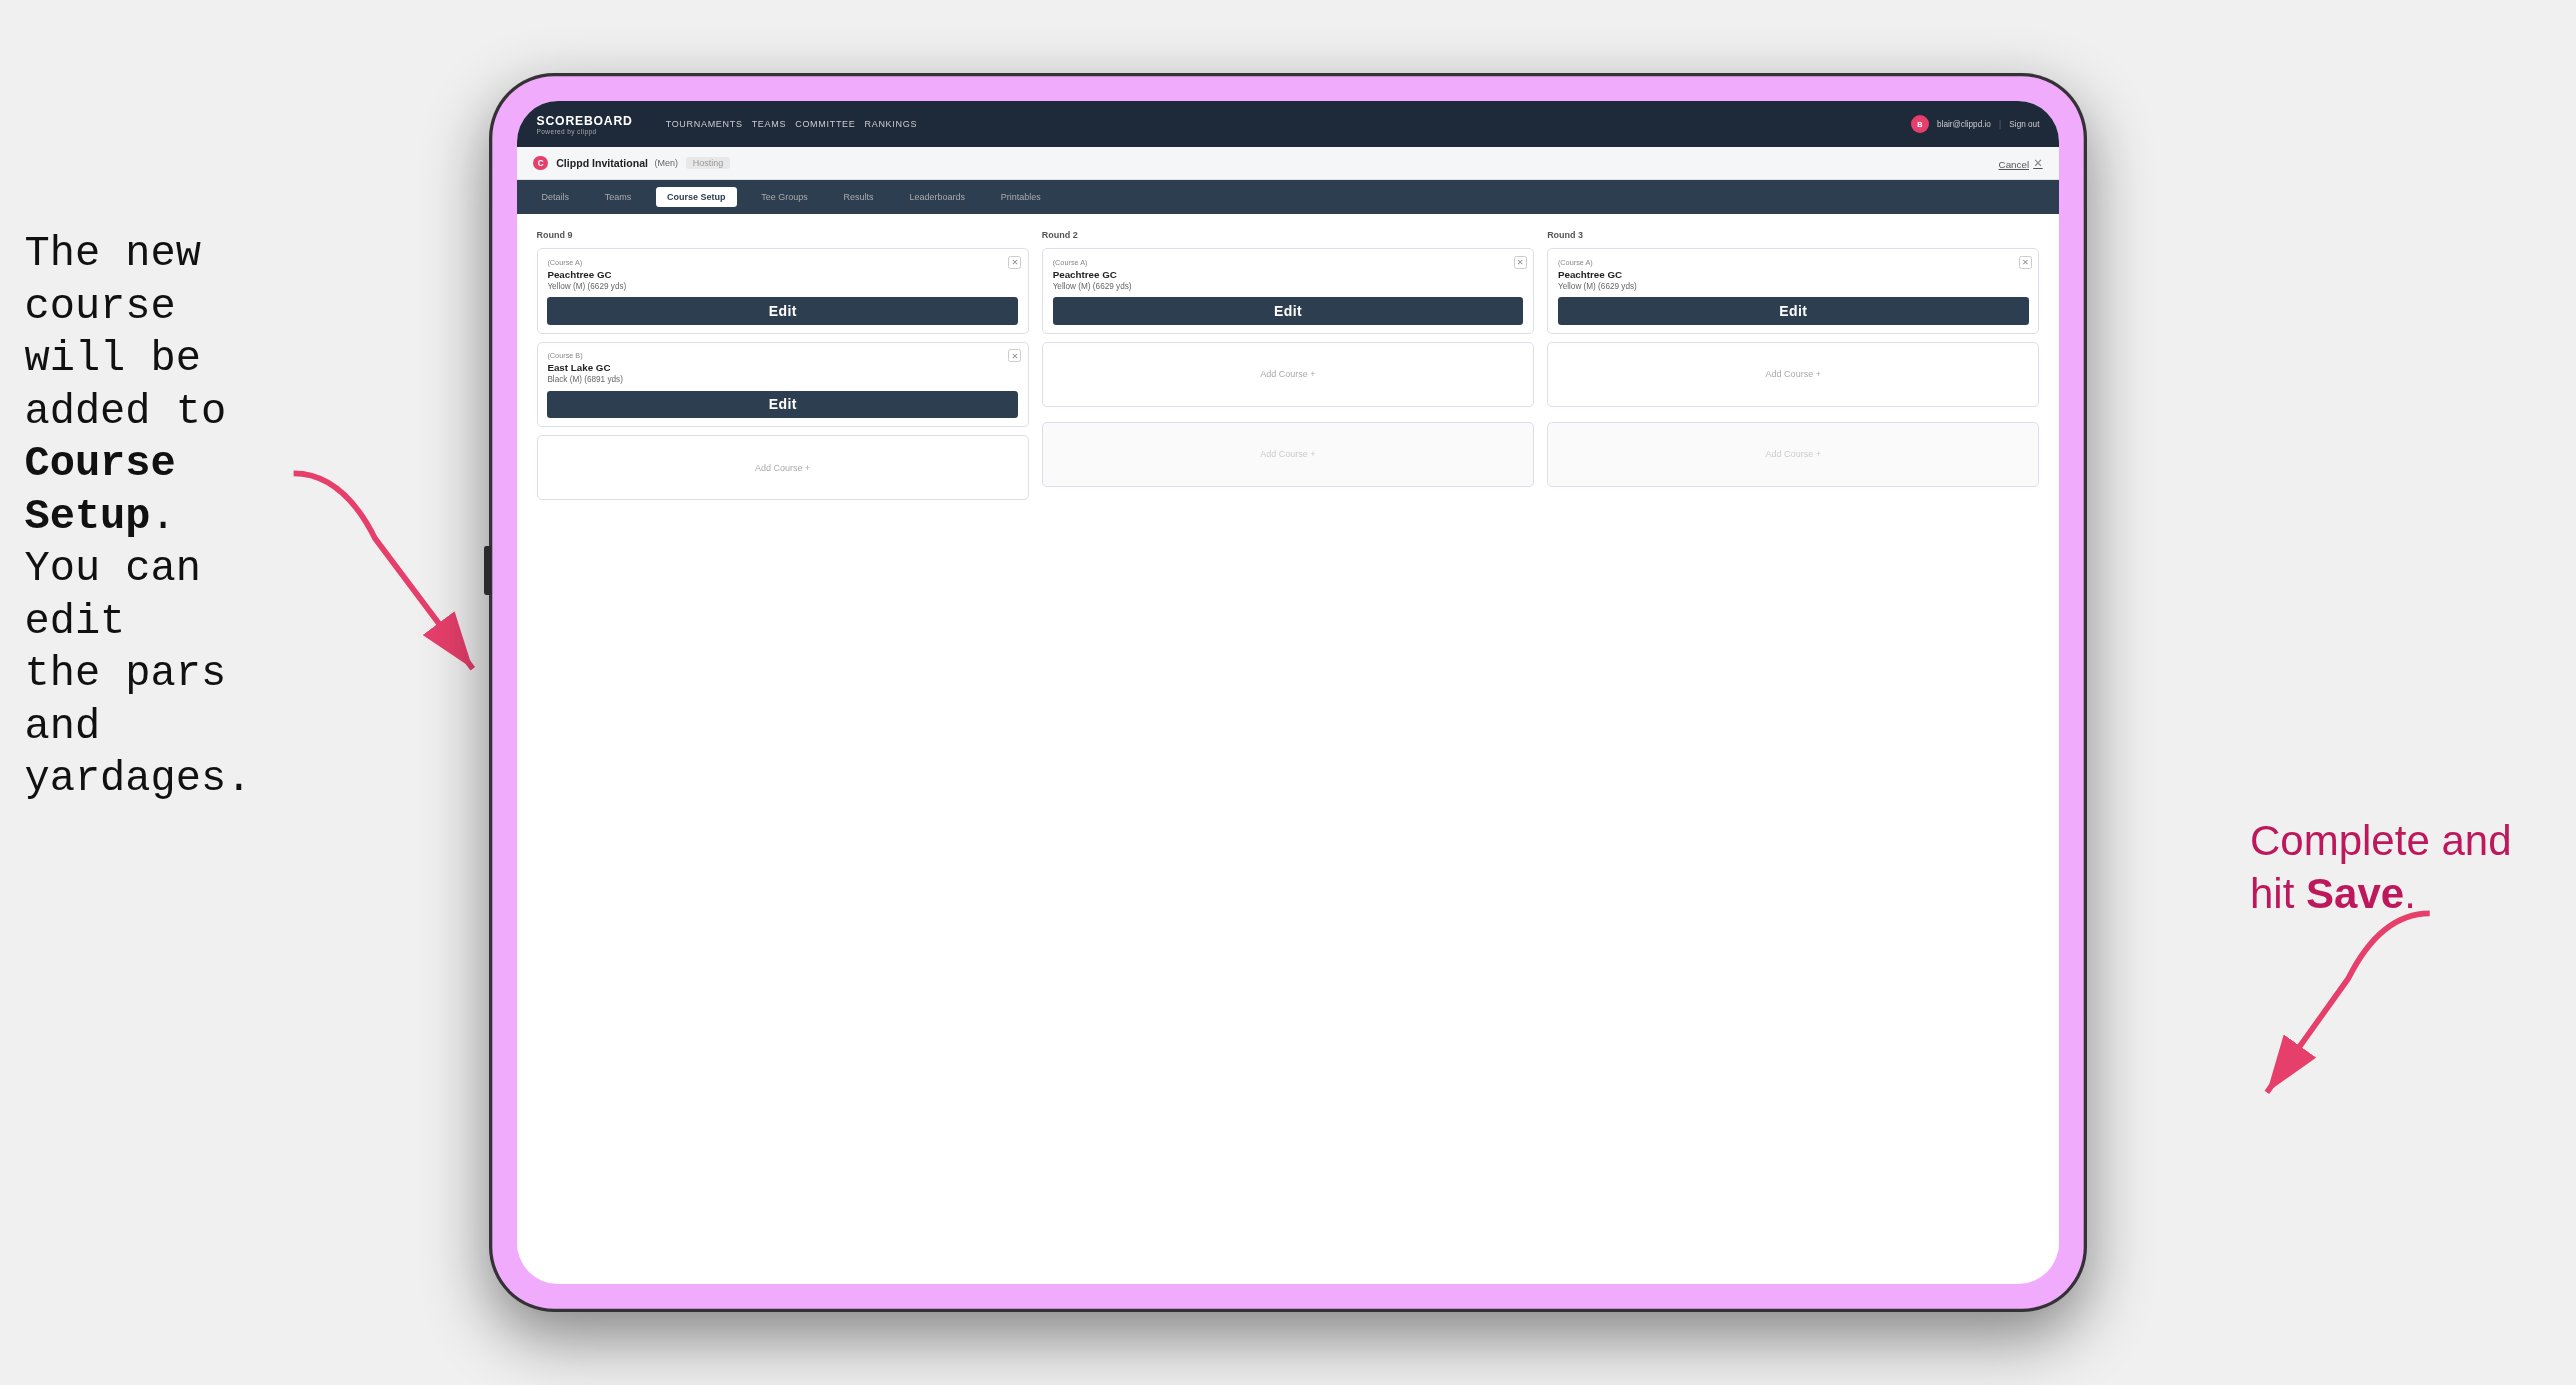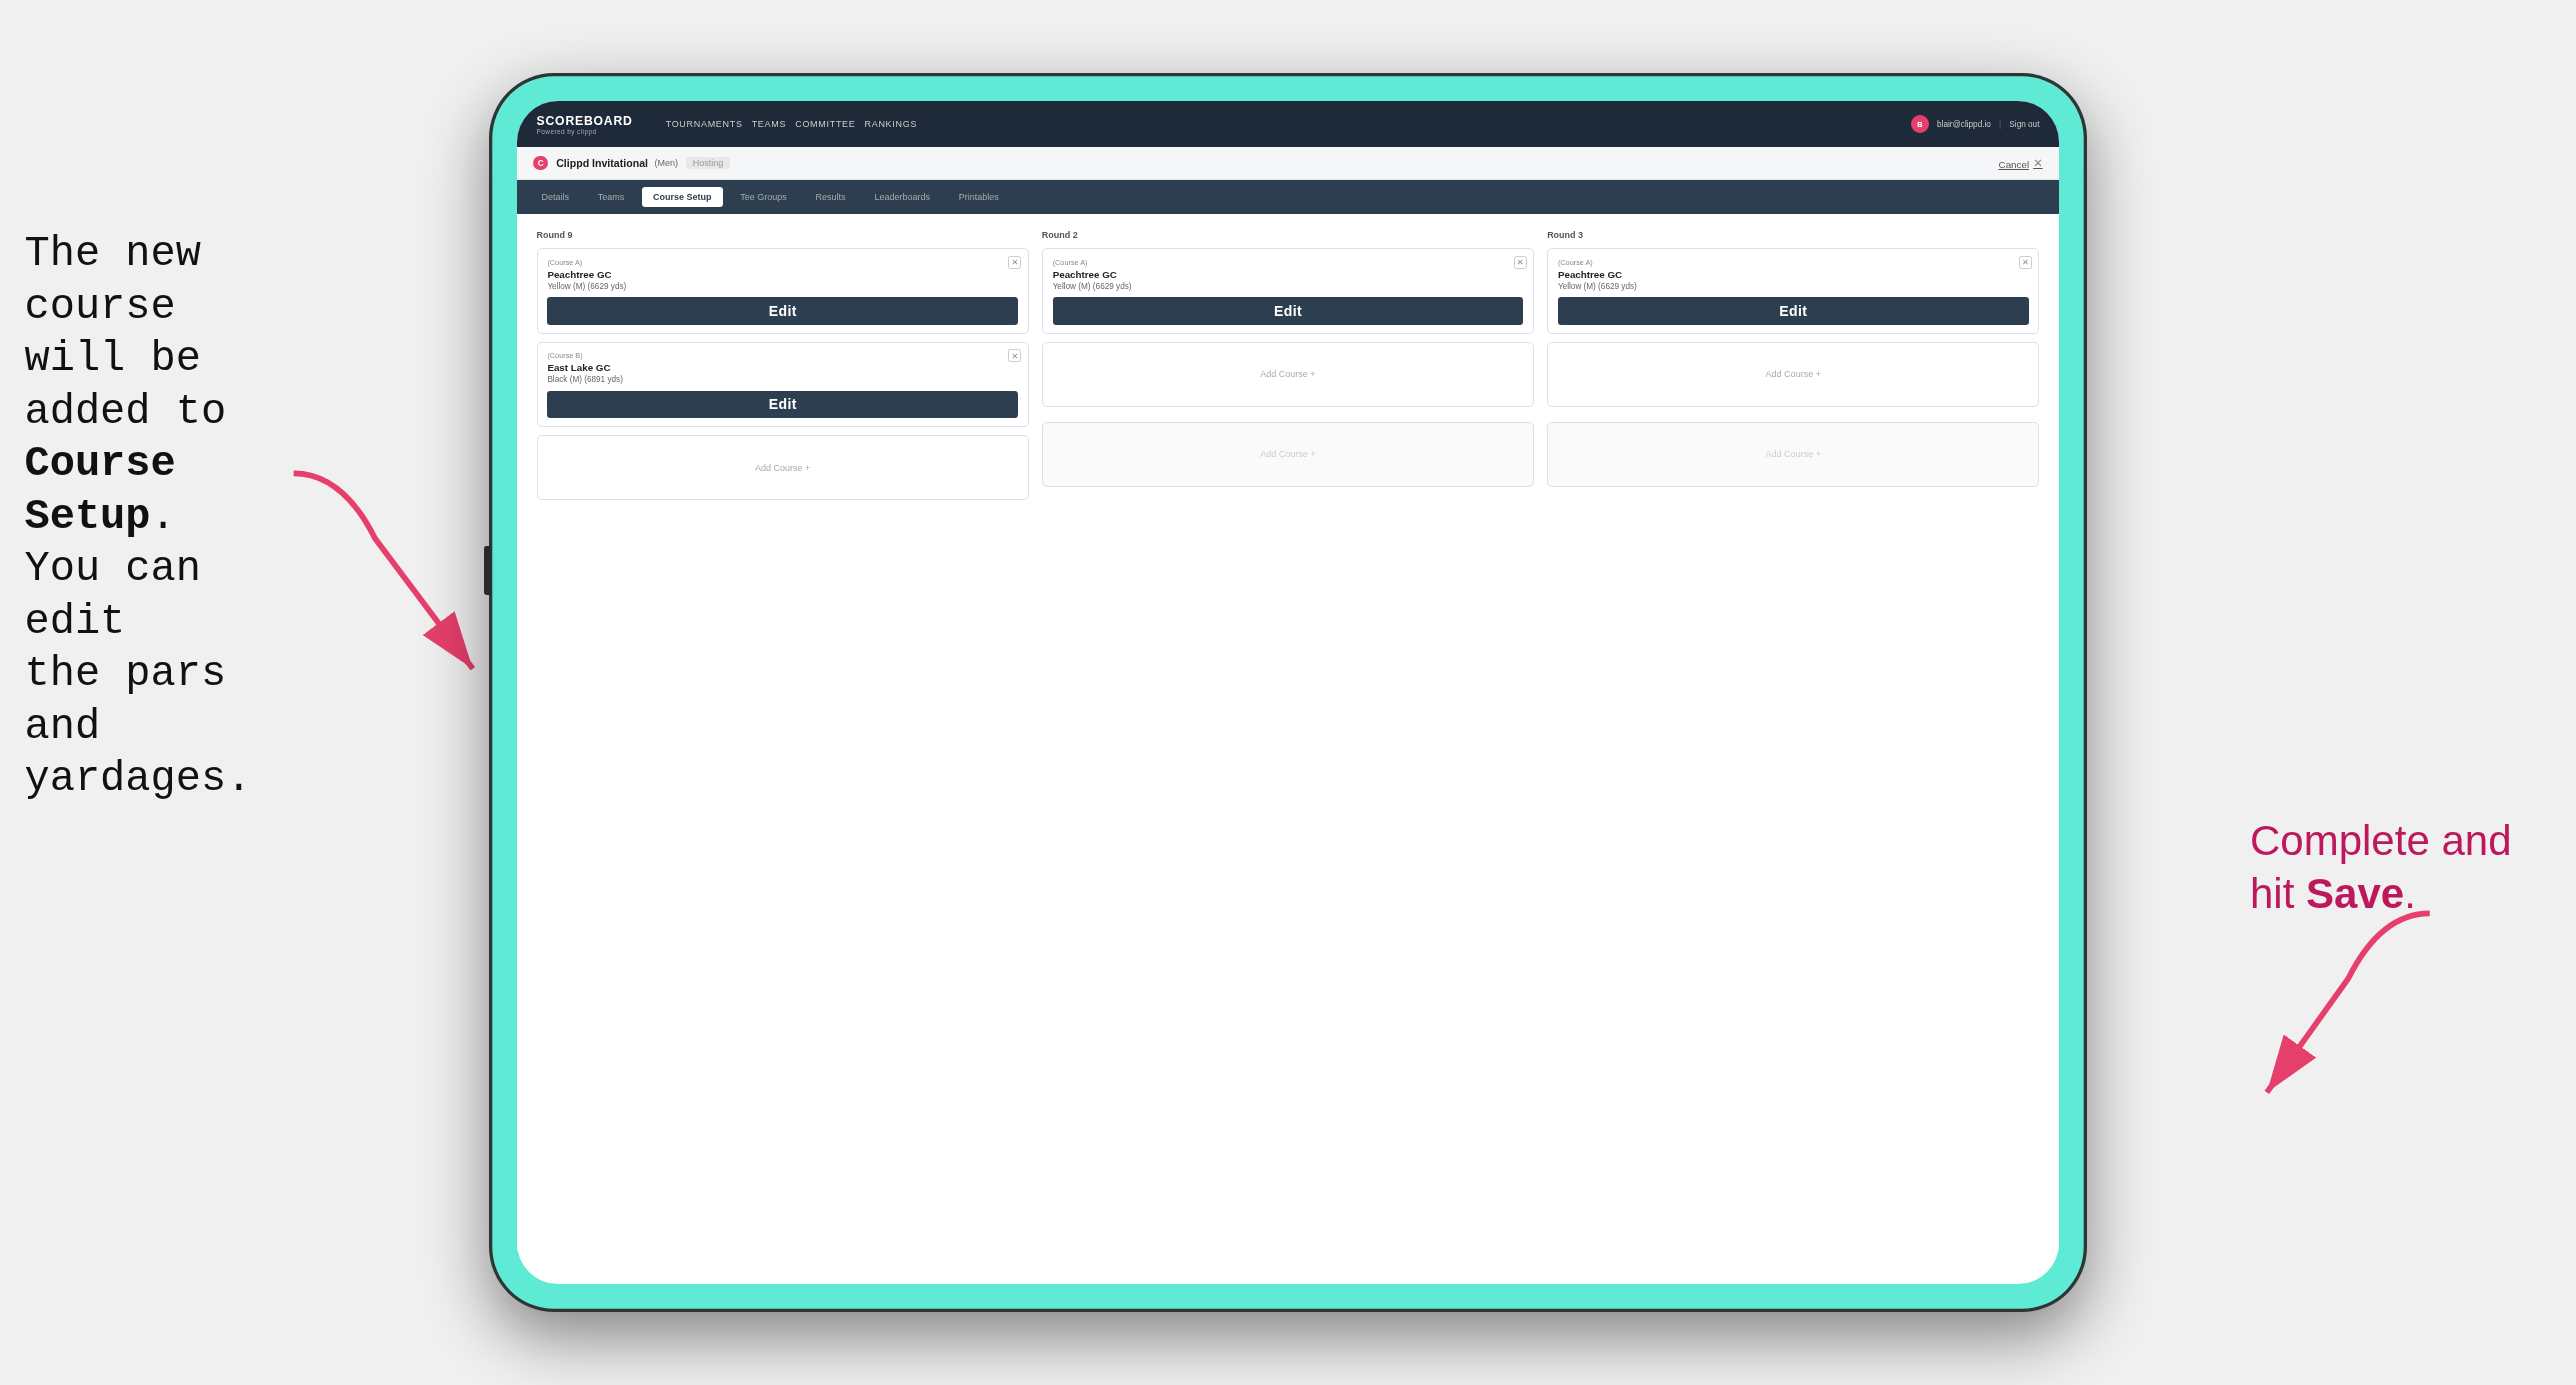--- a/index.html
+++ b/index.html
@@ -38,21 +38,21 @@
     }
     .annotation-right strong { font-weight: 900; }
 
     
     .tablet-frame {
       position: absolute;
       left: 489px;
       top: 73px;
       width: 1598px;
       height: 1239px;
-      background: #5eead4;
+      background: #f0abfc;
       border-radius: 65px;
       box-shadow: 0 24.5px 65px rgba(0,0,0,0.45), inset 0 0 0 3.3px #333;
     }
 
     .tablet-screen {
       position: absolute;
       left: 28px;
       top: 28px;
       right: 28px;
       bottom: 28px;
@@ -190,21 +190,21 @@
       color: #888;
     }
 
     
     .tab-bar {
       background: #2c3e50;
       height: 34px;
       display: flex;
       align-items: center;
       padding: 0 13px;
-      gap: 6px;
+      gap: 13px;
     }
     .tab-item {
       padding: 4.9px 11.4px;
       font-size: 9px;
       color: #aaa;
       cursor: pointer;
       border-radius: 3.3px;
       font-weight: 500;
     }
     .tab-item.active {

